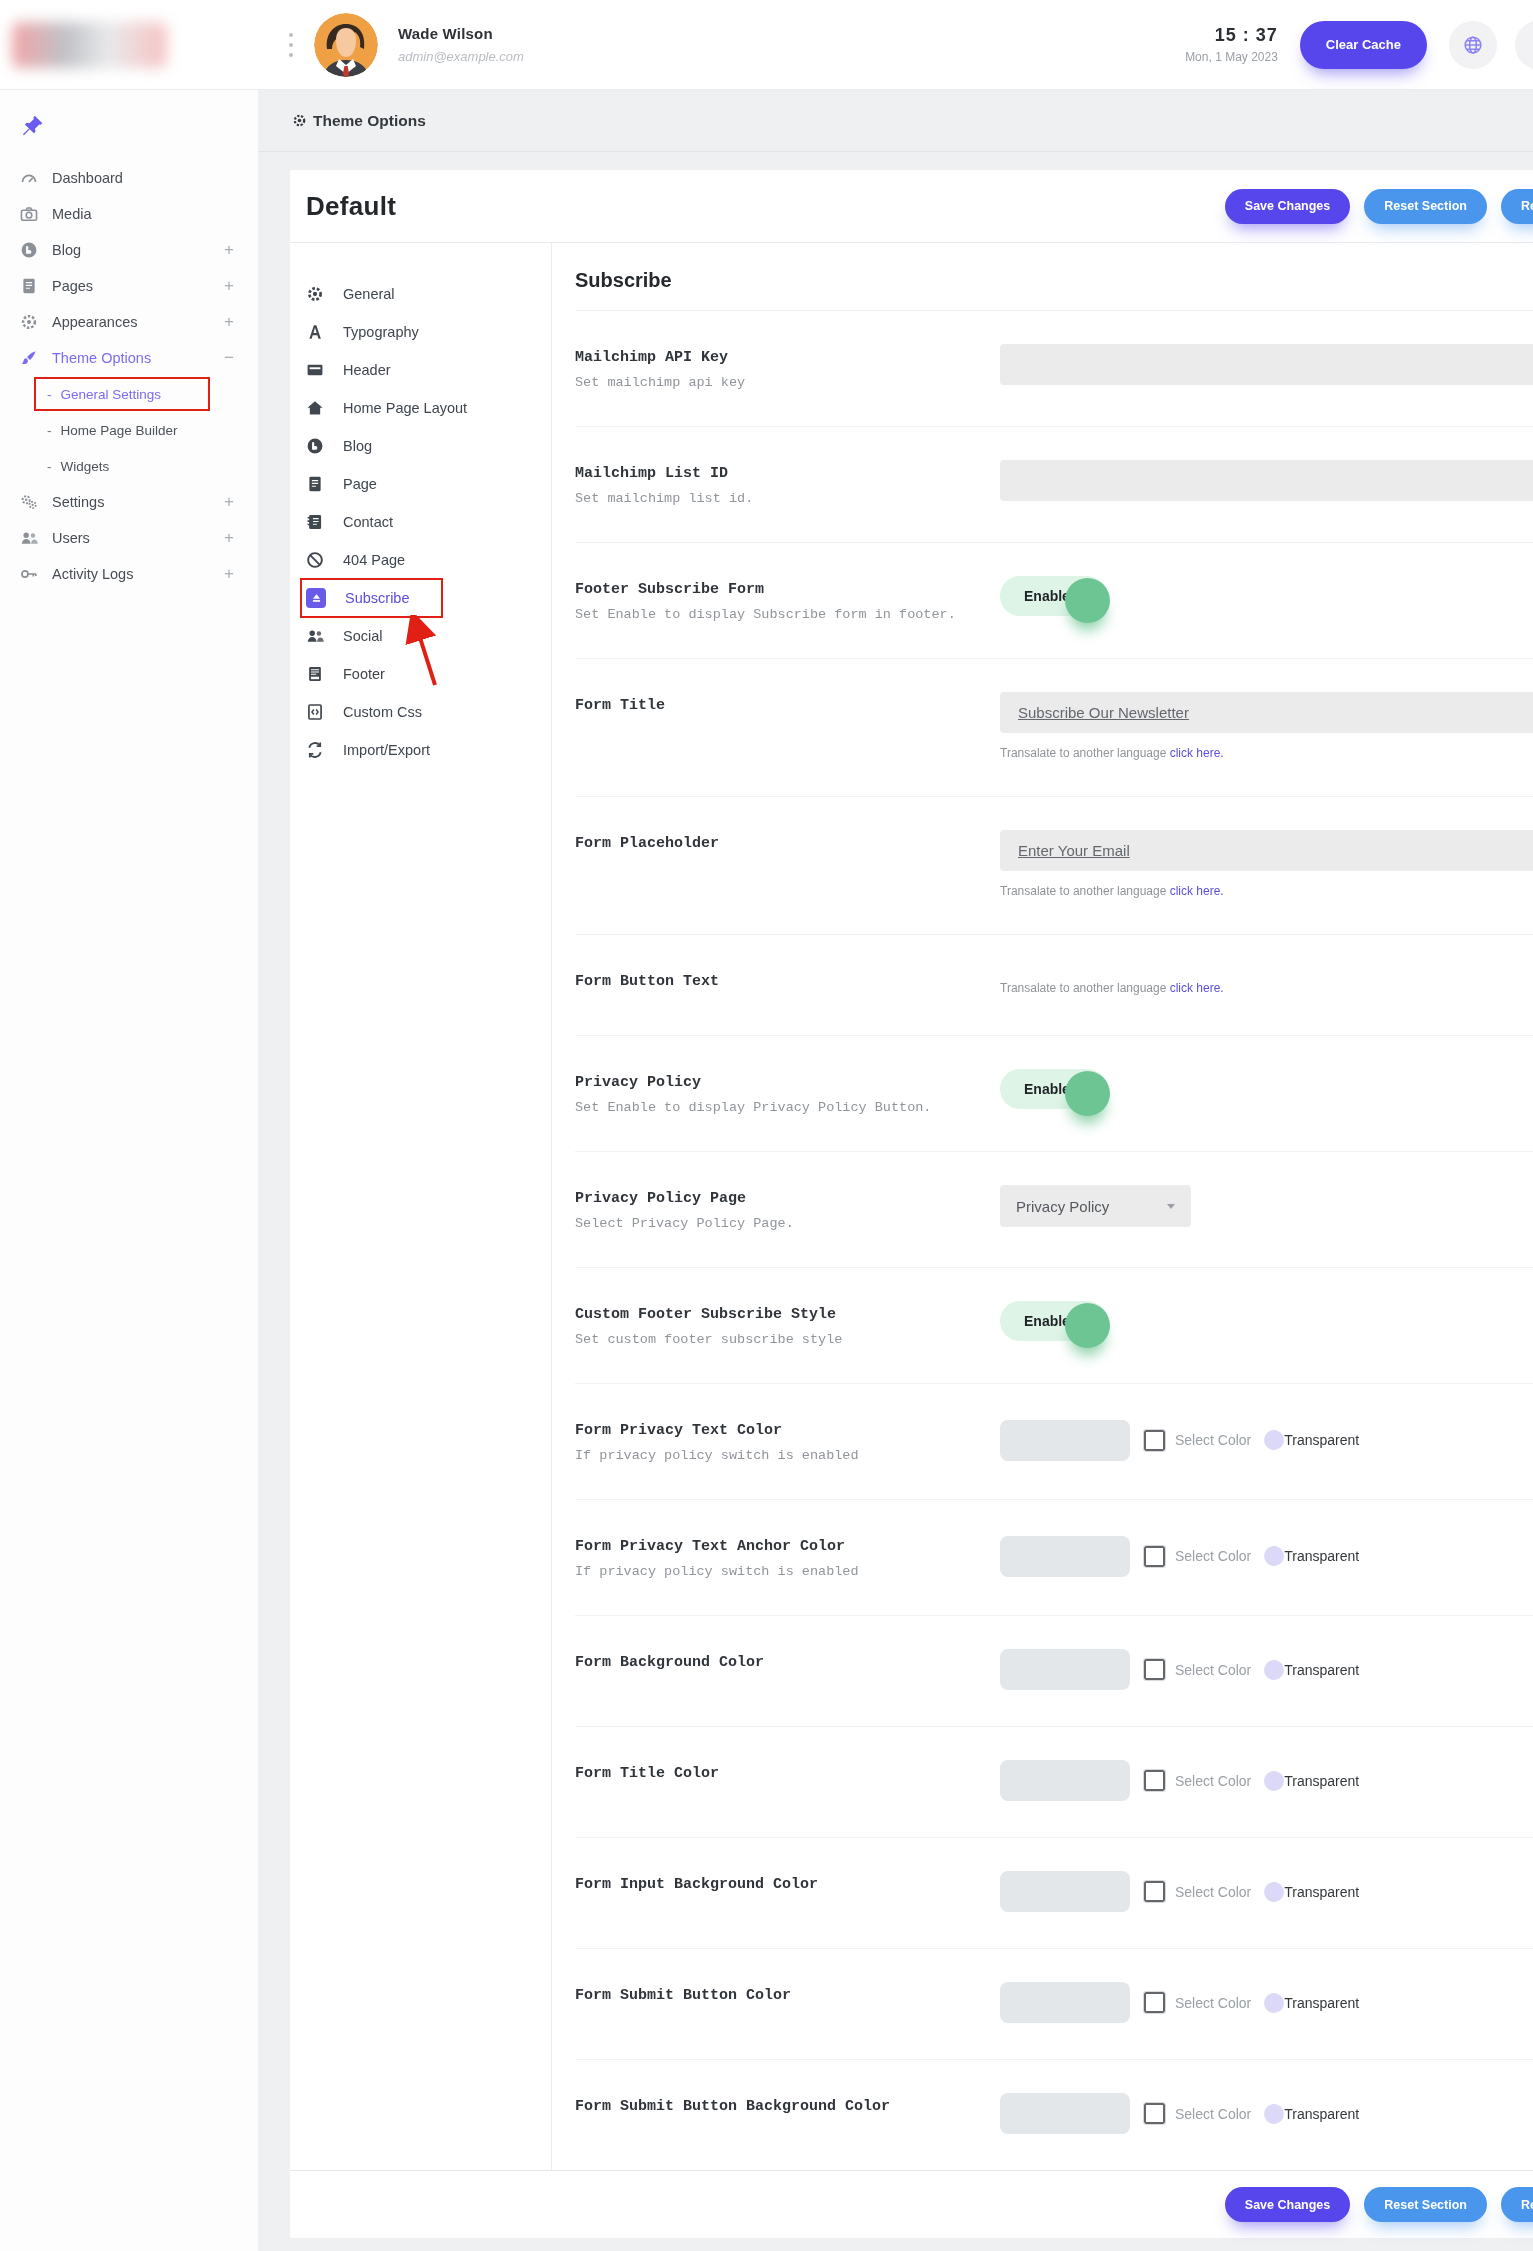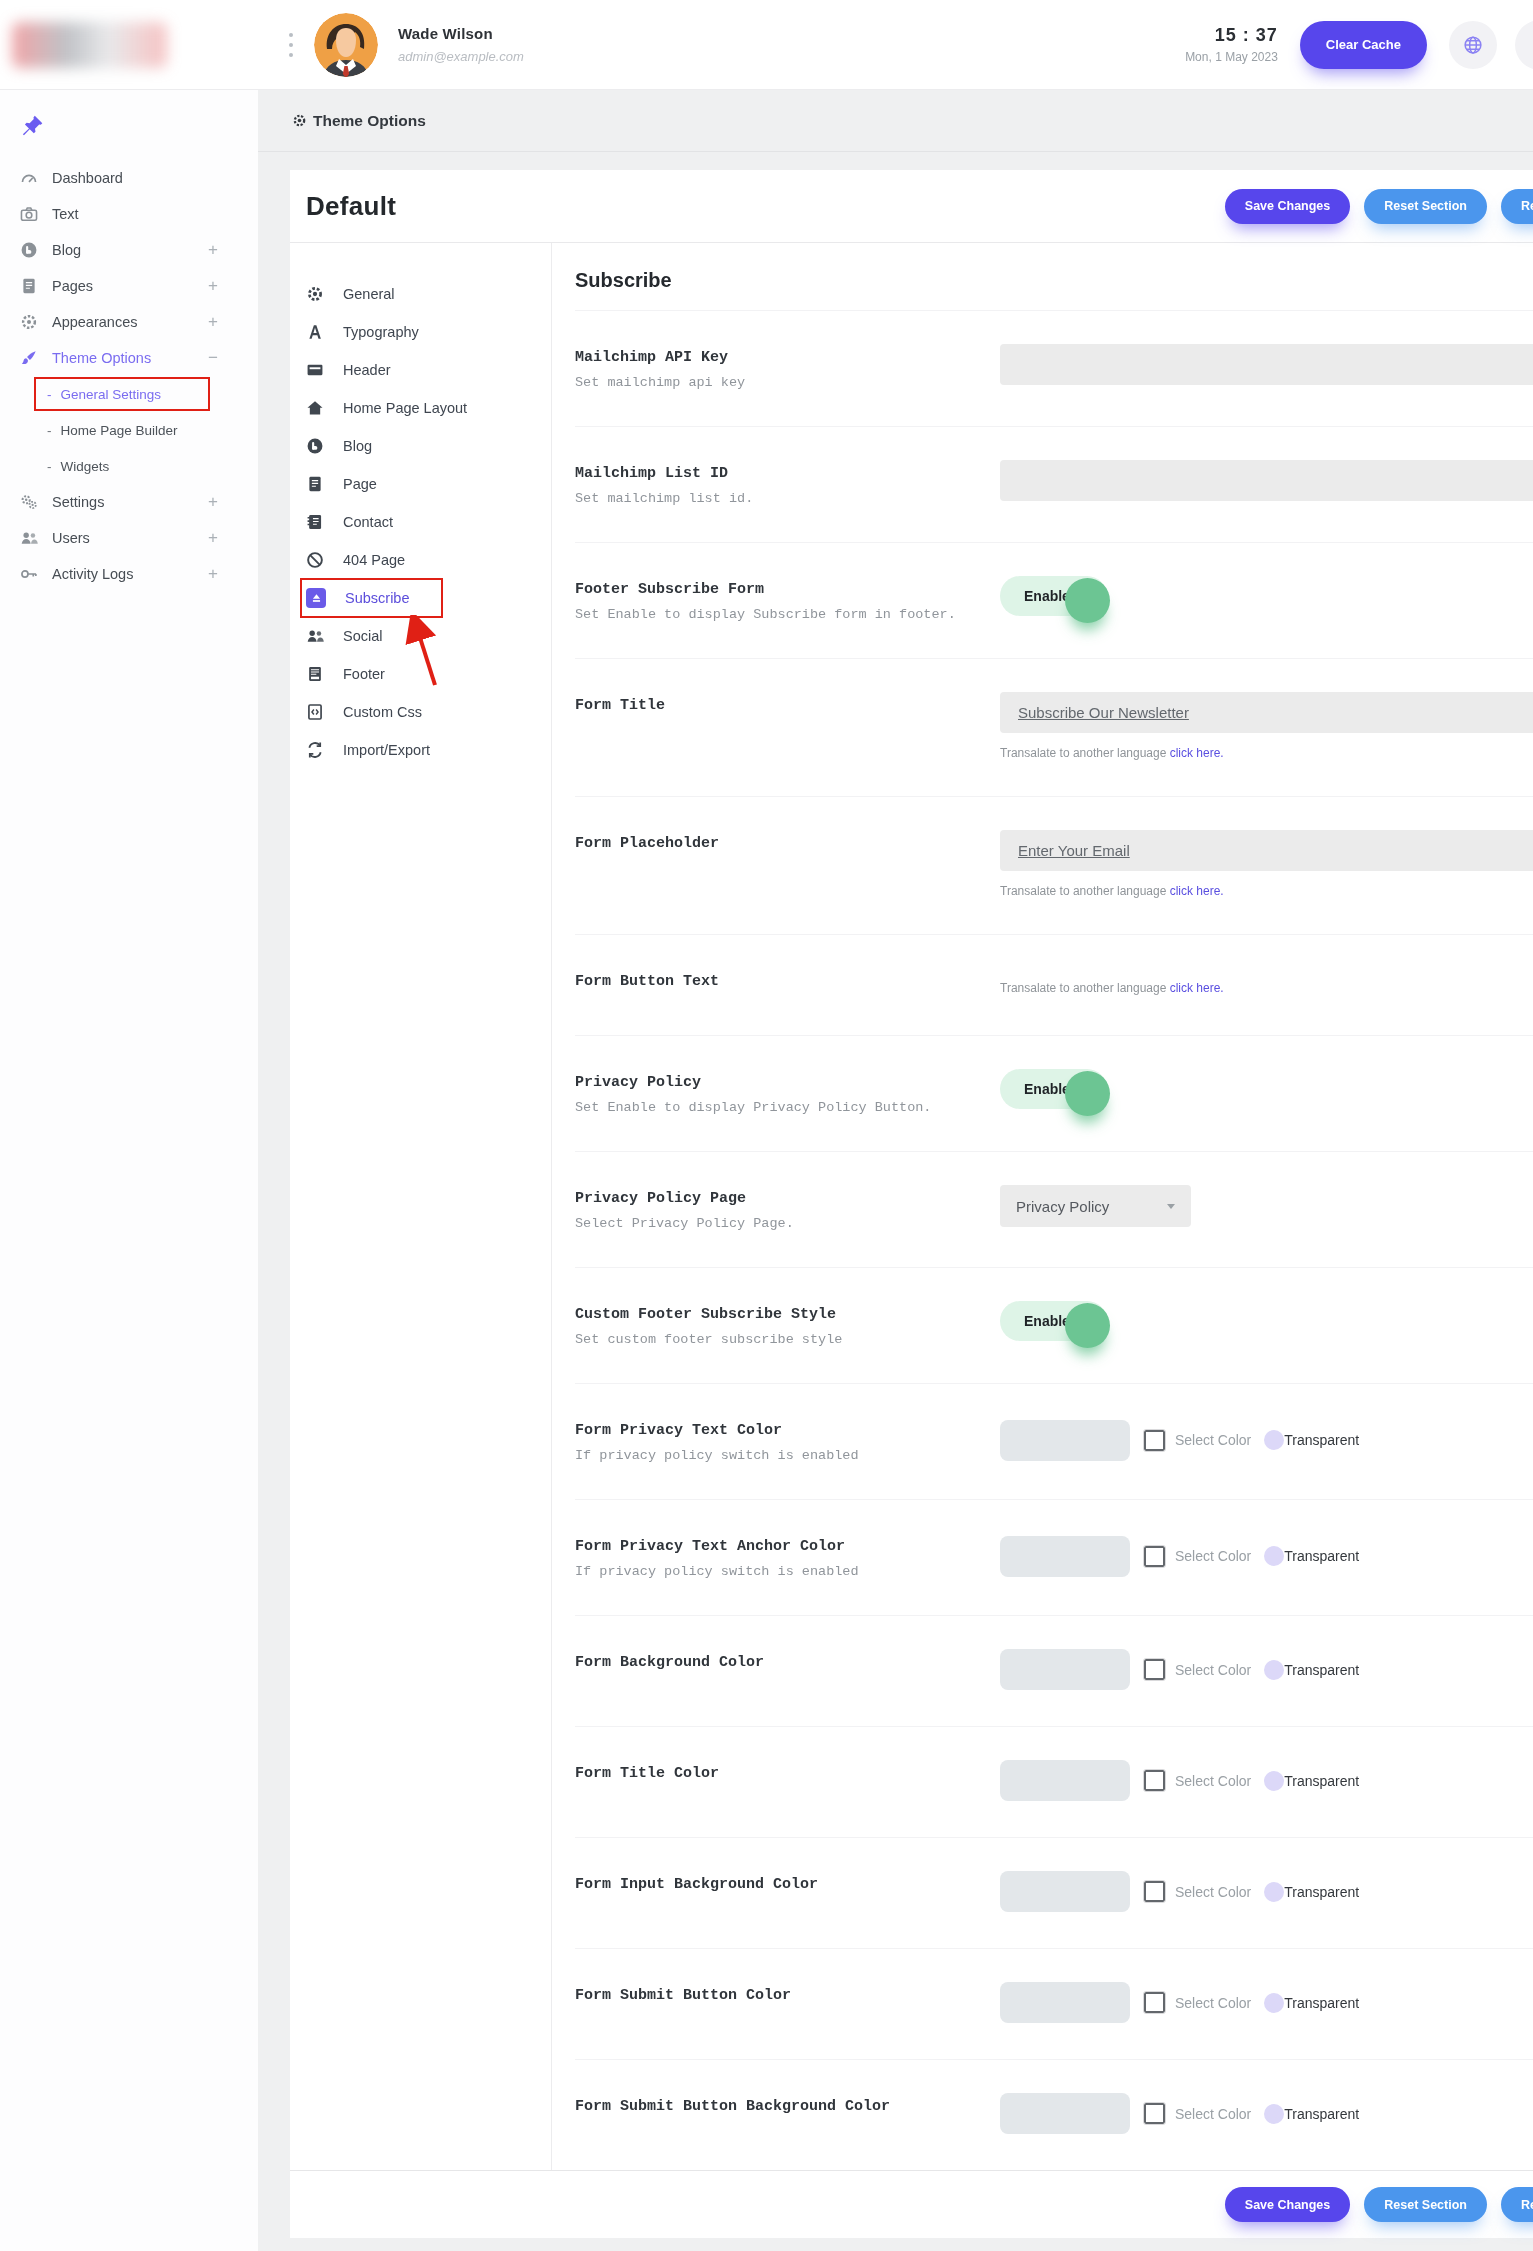--- a/index.html
+++ b/index.html
@@ -33,21 +33,21 @@
   .clear-cache { height:48px; border-radius:24px; padding:0 26px; font-size:13px; }
   .globe-wrap { width:48px; height:48px; border-radius:50%; background:#f2f2f5;
     display:flex; align-items:center; justify-content:center; margin-left:22px; cursor:pointer; }
   .edge-circle { width:50px; height:50px; border-radius:50%; background:#f2f2f5;
     margin-left:18px; margin-right:-32px; flex-shrink:0; }
 
   
   .layout { display:flex; height:2161px; }
   .sidebar { width:258px; flex-shrink:0; background:#fdfdfe; padding-top:20px; }
   .pin { margin:4px 0 18px 20px; }
-  .side-item { height:36px; display:flex; align-items:center; padding:0 40px 0 20px;
+  .side-item { height:36px; display:flex; align-items:center; padding:0 24px 0 20px;
     cursor:pointer; }
   .side-item .sicon { width:18px; height:18px; margin-right:14px; color:#8b9197; flex-shrink:0; }
   .side-item .lbl { flex:1; font-size:14.5px; color:#474d54; }
   .side-item .exp { font-size:17px; color:#aab0b6; font-weight:300; }
   .side-item.active .lbl, .side-item.active .sicon { color:#7a6cf0; }
   .side-sub { position:relative; }
   .side-sub-item { height:36px; display:flex; align-items:center; padding-left:47px;
     cursor:pointer; font-size:13.5px; color:#4d535a; }
   .side-sub-item .bt { margin-right:9px; color:#6d7379; }
   .side-sub-item.active { color:#7a6cf0; }
@@ -180,21 +180,21 @@
         </svg>
       <span class="lbl">Dashboard</span>
       <span class="exp"></span>
     </div>
     <div class="side-item">
       <svg class="sicon" viewBox="0 0 16 16" fill="none" stroke="currentColor">
         <rect x="1.3" y="4.6" width="13.4" height="9" rx="1.4" stroke-width="1.4"></rect>
         <circle cx="8" cy="9" r="2.5" stroke-width="1.4"></circle>
           <path d="M5.5 4.6l1-2h3l1 2" stroke-width="1.4"></path>
         </svg>
-      <span class="lbl">Text</span>
+      <span class="lbl">Media</span>
       <span class="exp"></span>
     </div>
     <div class="side-item">
       <svg class="sicon" viewBox="0 0 16 16">
         <circle cx="8" cy="8" r="6.6" fill="currentColor"></circle>
         <rect x="5.4" y="4.4" width="1.9" height="7" rx=".9" fill="#fdfdfe"></rect>
         <rect x="5.4" y="8" width="4.7" height="3.4" rx="1.7" fill="#fdfdfe"></rect>
         </svg>
       <span class="lbl">Blog</span>
       <span class="exp">+</span>

